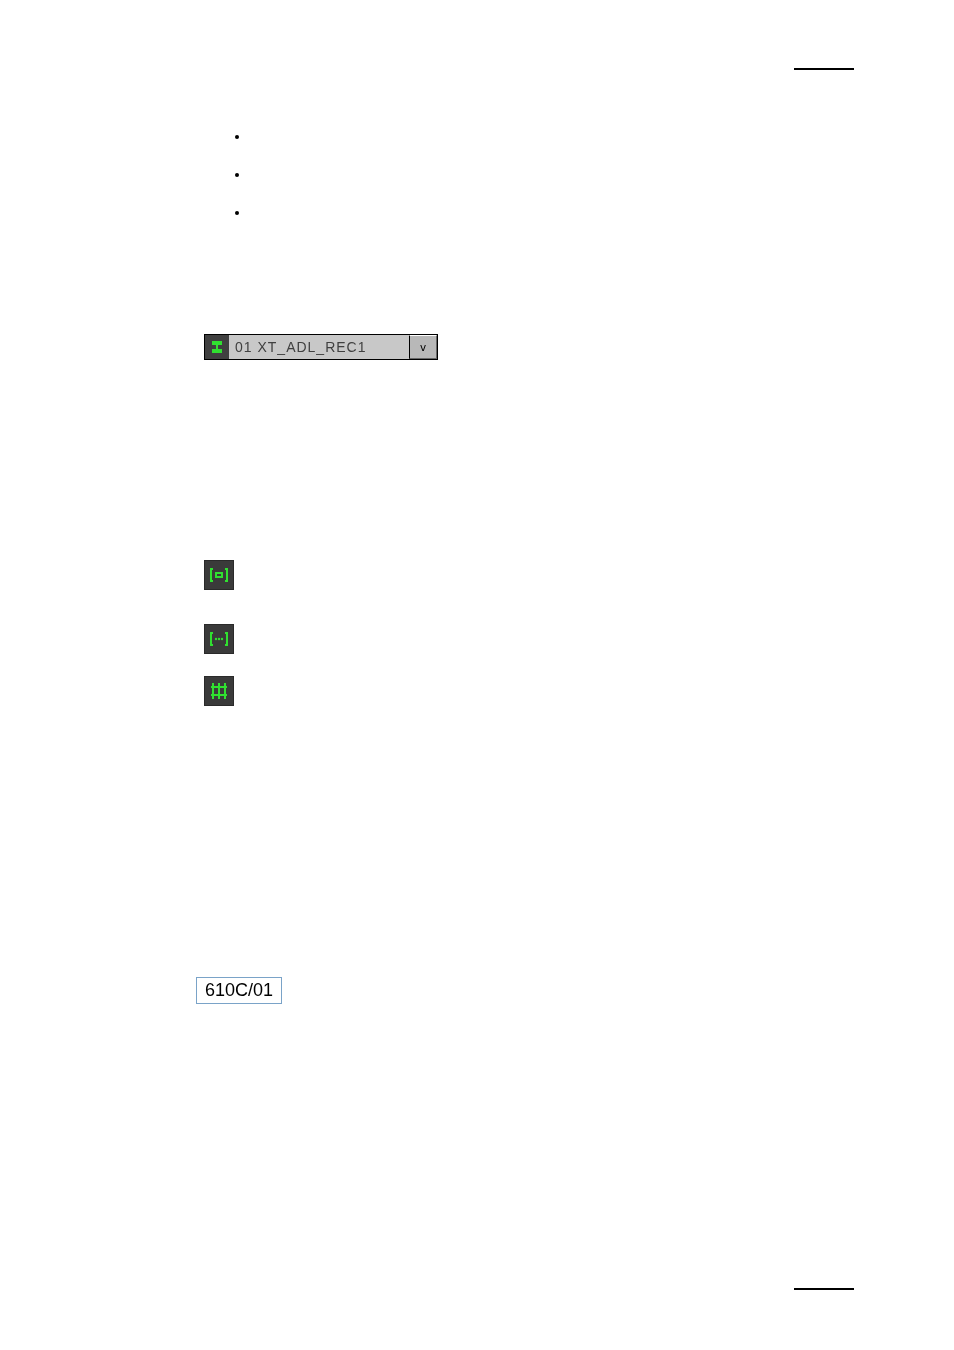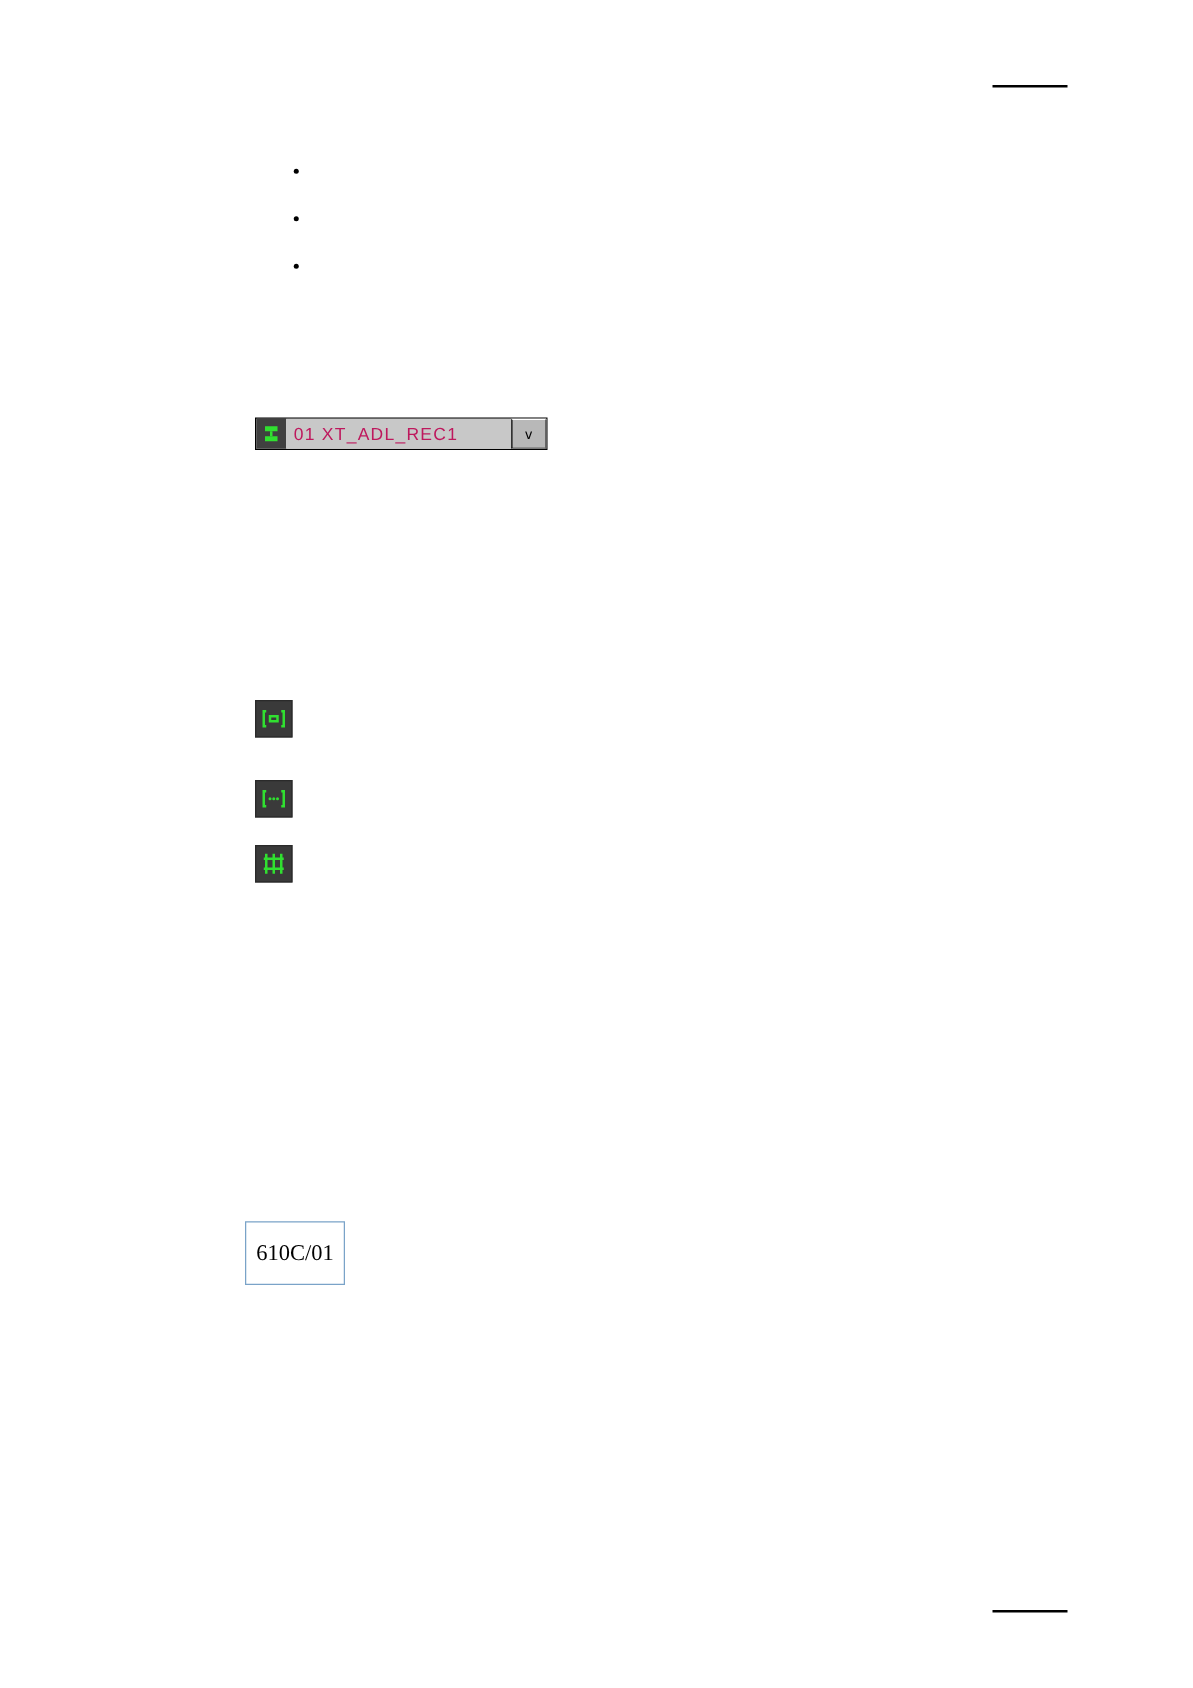--- a/index.html
+++ b/index.html
@@ -3,27 +3,27 @@
 <meta charset="utf-8">
 <style>
   html,body{margin:0;padding:0;background:#fff;color:#000;font-family:Arial,Helvetica,sans-serif}
   .page{width:954px;height:1350px;position:relative}
   .hr-top{position:absolute;top:68px;right:100px;width:60px;border-top:2px solid #000}
   .hr-bot{position:absolute;bottom:60px;right:100px;width:60px;border-top:2px solid #000}
   .bullets{position:absolute;left:210px;top:110px;font-size:14px;line-height:24px}
   .bullets li{margin-bottom:14px}
   .dropdown{position:absolute;left:204px;top:334px;display:flex;align-items:stretch;height:24px;border:1px solid #000}
   .dd-icon{width:24px;background:#404040;display:flex;align-items:center;justify-content:center}
-  .dd-text{flex:1;min-width:168px;background:#c8c8c8;color:#be185d;font-family:Verdana,Geneva,sans-serif;font-size:14px;padding:2px 6px;display:flex;align-items:center;letter-spacing:1px}
+  .dd-text{flex:1;min-width:168px;background:#c8c8c8;color:#404040;font-family:Verdana,Geneva,sans-serif;font-size:14px;padding:2px 6px;display:flex;align-items:center;letter-spacing:1px}
   .dd-btn{width:26px;background:#b8b8b8;border-left:1px solid #000;display:flex;align-items:center;justify-content:center;font-family:monospace;font-size:11px;border-top:1px solid #fff;border-right:1px solid #666;border-bottom:1px solid #666}
   .icon-box{width:28px;height:28px;background:#3a3a3a;border:1px solid #2a2a2a;display:flex;align-items:center;justify-content:center}
   .icon1{position:absolute;left:204px;top:560px}
   .icon2{position:absolute;left:204px;top:624px}
   .icon3{position:absolute;left:204px;top:676px}
-  .code-box{position:absolute;left:196px;top:977px;border:1px solid #7aa3c8;padding:14px 8px;font-family:Liberation Serif, serif;font-size:18px;background:#fff}
+  .code-box{position:absolute;left:196px;top:977px;border:1px solid #7aa3c8;padding:2px 8px;font-family:Liberation Sans, sans-serif;font-size:18px;background:#fff}
   svg{display:block}
 </style>
 </head>
 <body>
 
 <div class="page">
 
   <div class="hr-top"></div>
 
   <ul class="bullets">

